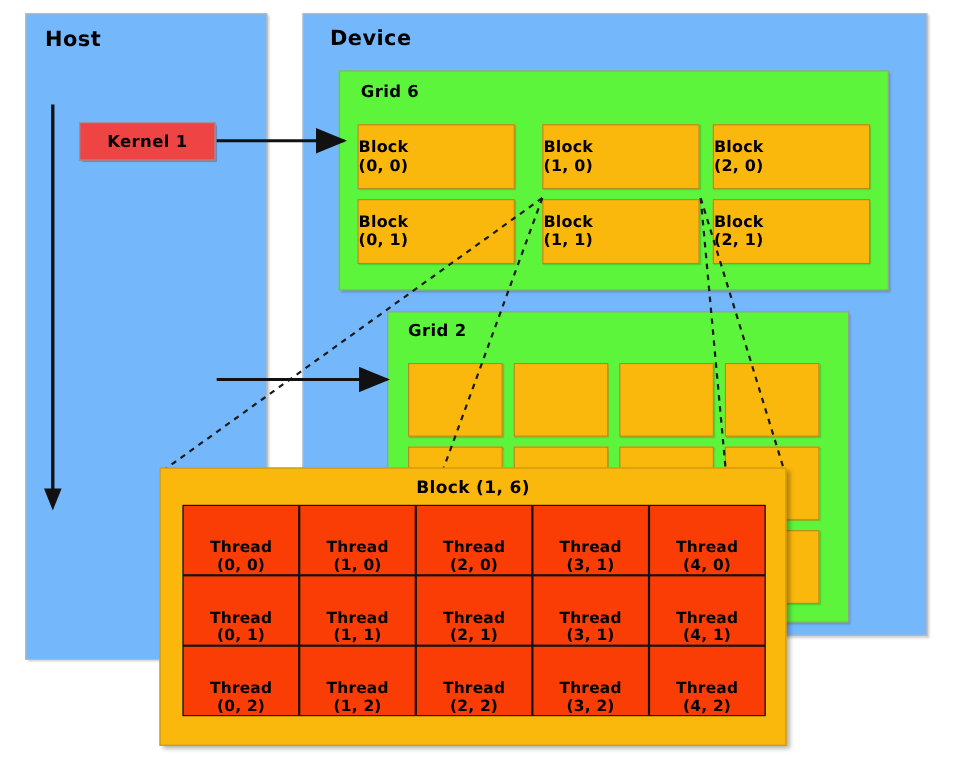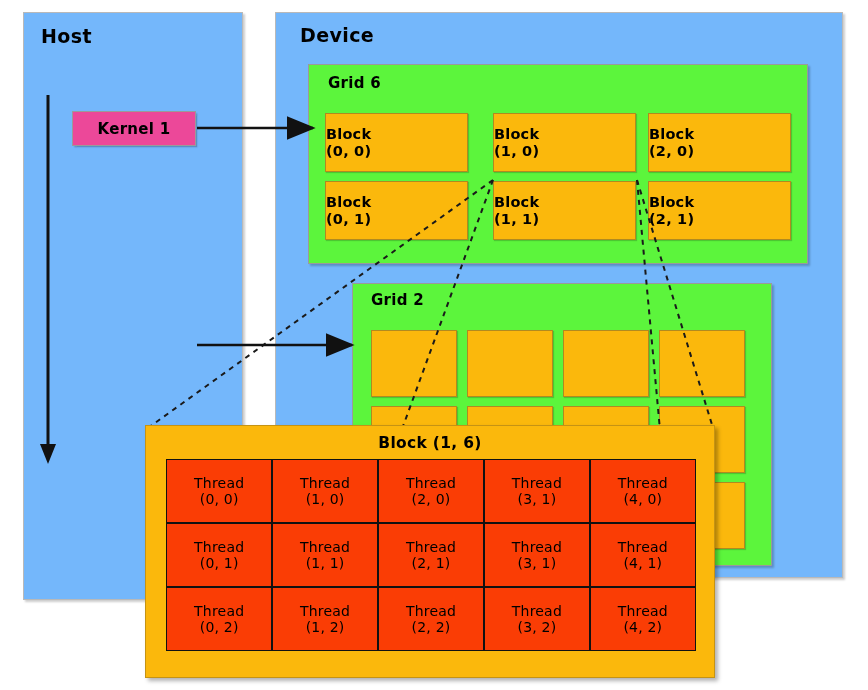--- a/index.html
+++ b/index.html
@@ -45,21 +45,21 @@
     text-align: center;
     line-height: 1.12;
     font-weight: bold;
     font-size: 14.5px;
     color: #000000;
     letter-spacing: 0.2px;
   }
   .kernel-box {
     position: absolute;
     box-sizing: border-box;
-    background: #ec4899;
+    background: #ef4444;
     border: 1px solid #9a9a9a;
     box-shadow: 1.5px 1.5px 1.5px rgba(0,0,0,0.22);
     display: flex;
     align-items: center;
     justify-content: center;
     font-weight: bold;
     font-size: 15px;
     color: #000000;
     letter-spacing: 0.3px;
   }
@@ -110,25 +110,25 @@
     grid-template-columns: repeat(5, 1fr);
     grid-template-rows: repeat(3, 1fr);
     border: 1.5px solid #111111;
     box-sizing: border-box;
     background: #111111;
     gap: 1.5px;
   }
   .thread-cell {
     background: #fa3d05;
     display: flex;
-    align-items: center;
+    align-items: flex-end;
     justify-content: center;
     text-align: center;
     line-height: 1.15;
-    font-weight: normal;
+    font-weight: bold;
     font-size: 14px;
     color: #000000;
     letter-spacing: 0.2px;
   }
 
   
   .overlay {
     position: absolute;
     left: 0;
     top: 0;

